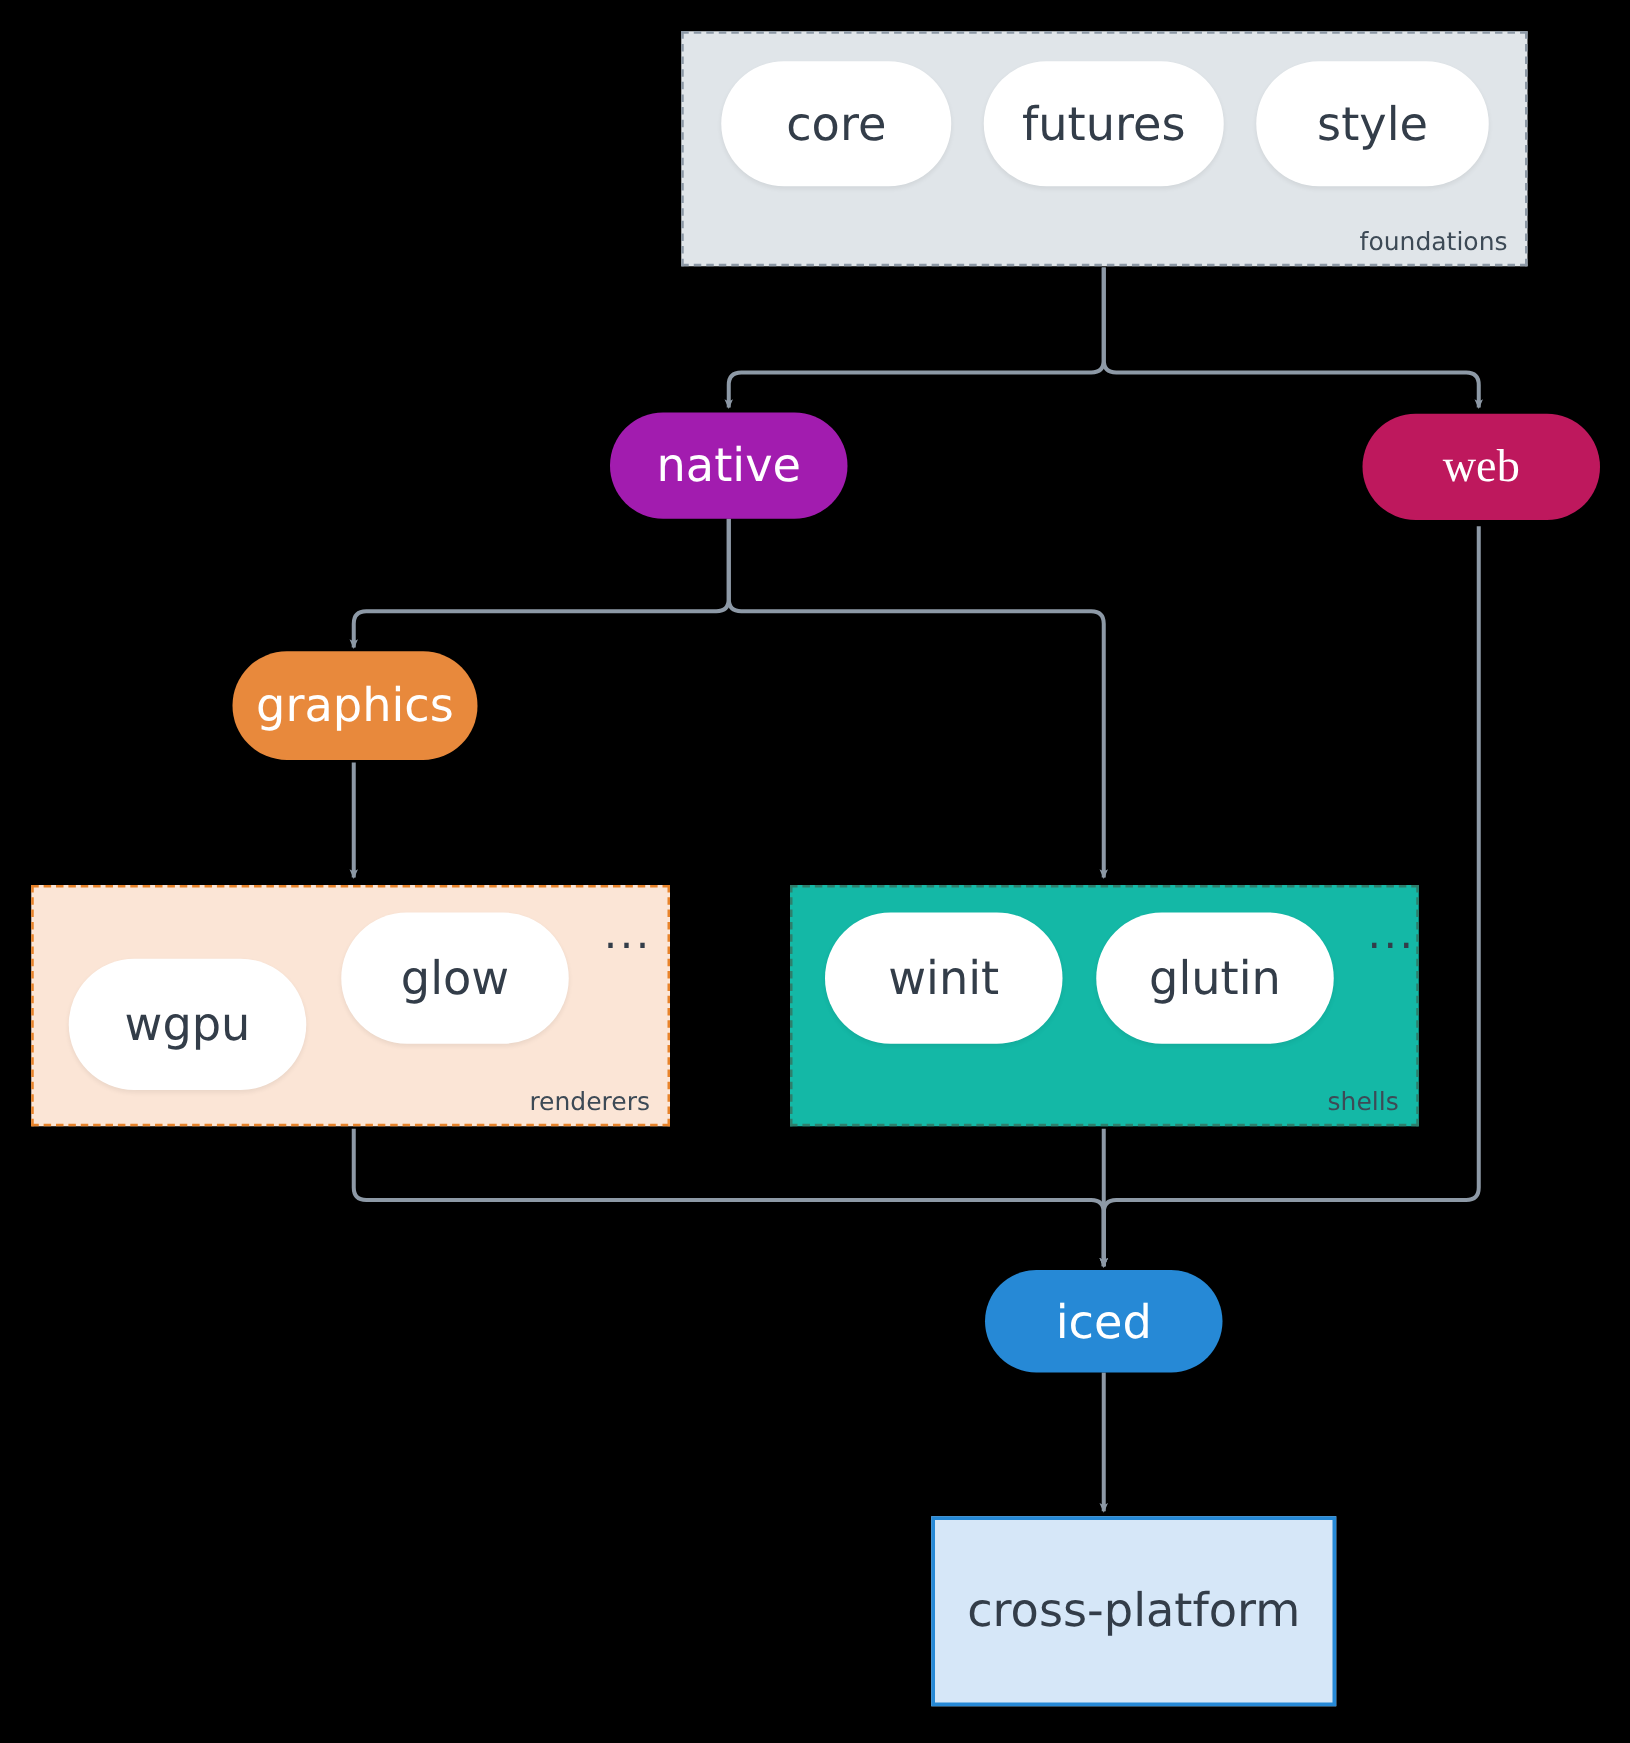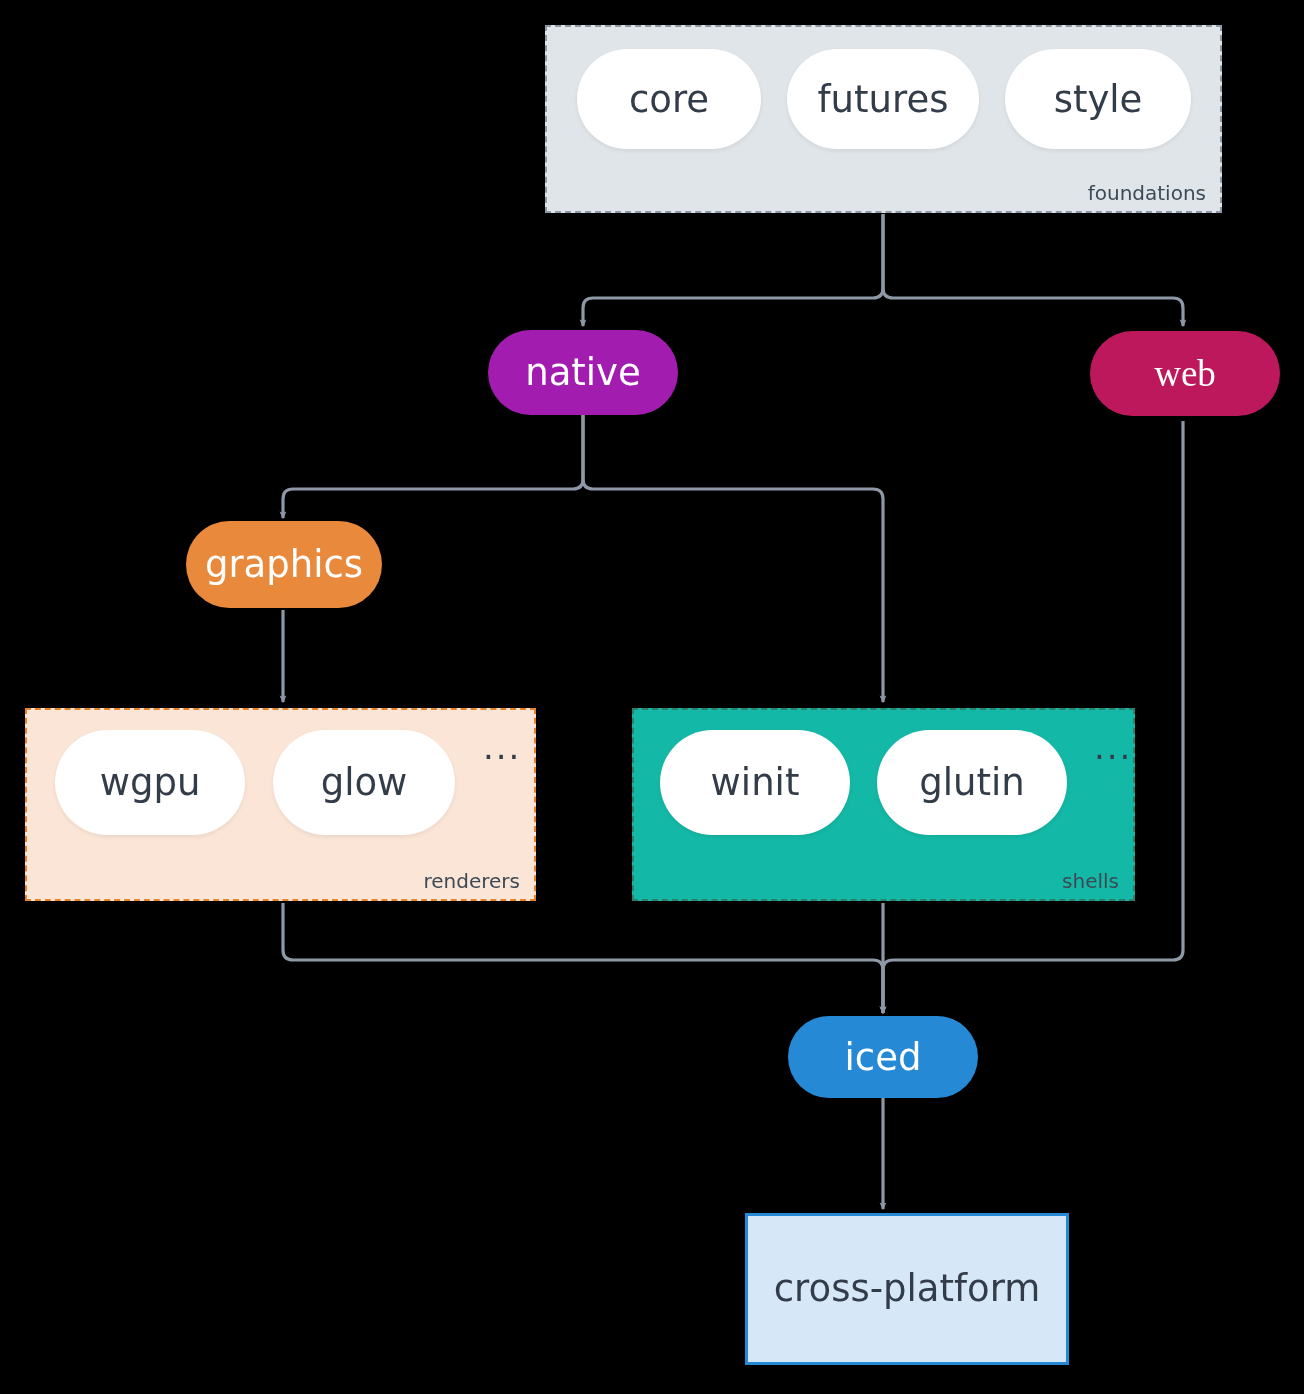--- a/index.html
+++ b/index.html
@@ -168,21 +168,21 @@
     <div class="cluster-body" style="left:30px; top:22px; gap:26px;">
       <div class="pill-white" style="width:184px;">core</div>
       <div class="pill-white" style="width:192px;">futures</div>
       <div class="pill-white" style="width:186px;">style</div>
     </div>
     <div class="cluster-label">foundations</div>
   </div>
 
   <div class="cluster" id="cluster-renderers">
     <div class="cluster-body" style="left:28px; top:20px; gap:28px;">
-      <div class="pill-white" style="width:190px;">wgpu</div>
+      <div class="pill-white" style="width:190px;margin-top:37px;">wgpu</div>
       <div class="pill-white" style="width:182px;">glow</div>
       <div class="ellipsis">...</div>
     </div>
     <div class="cluster-label">renderers</div>
   </div>
 
   <div class="cluster" id="cluster-shells">
     <div class="cluster-body" style="left:26px; top:20px; gap:27px;">
       <div class="pill-white" style="width:190px;">winit</div>
       <div class="pill-white" style="width:190px;">glutin</div>

